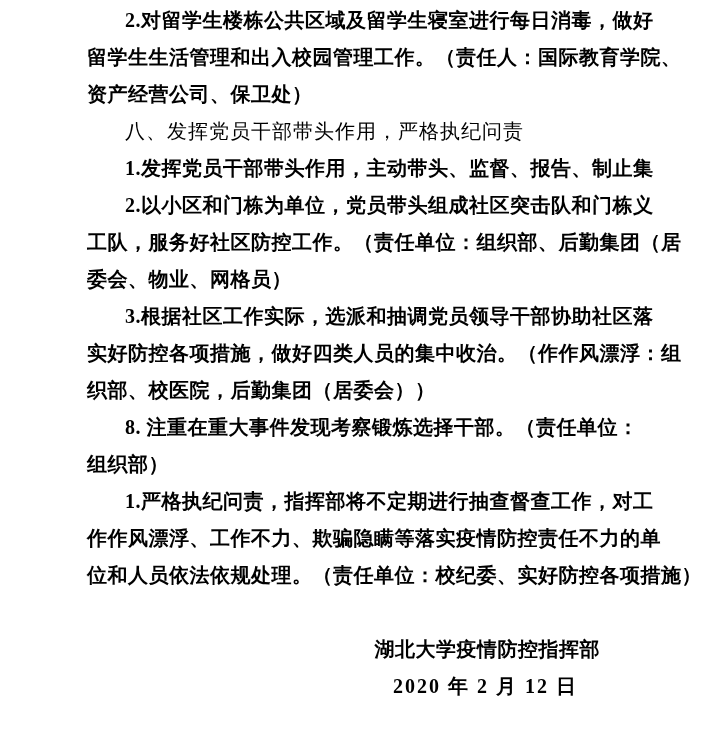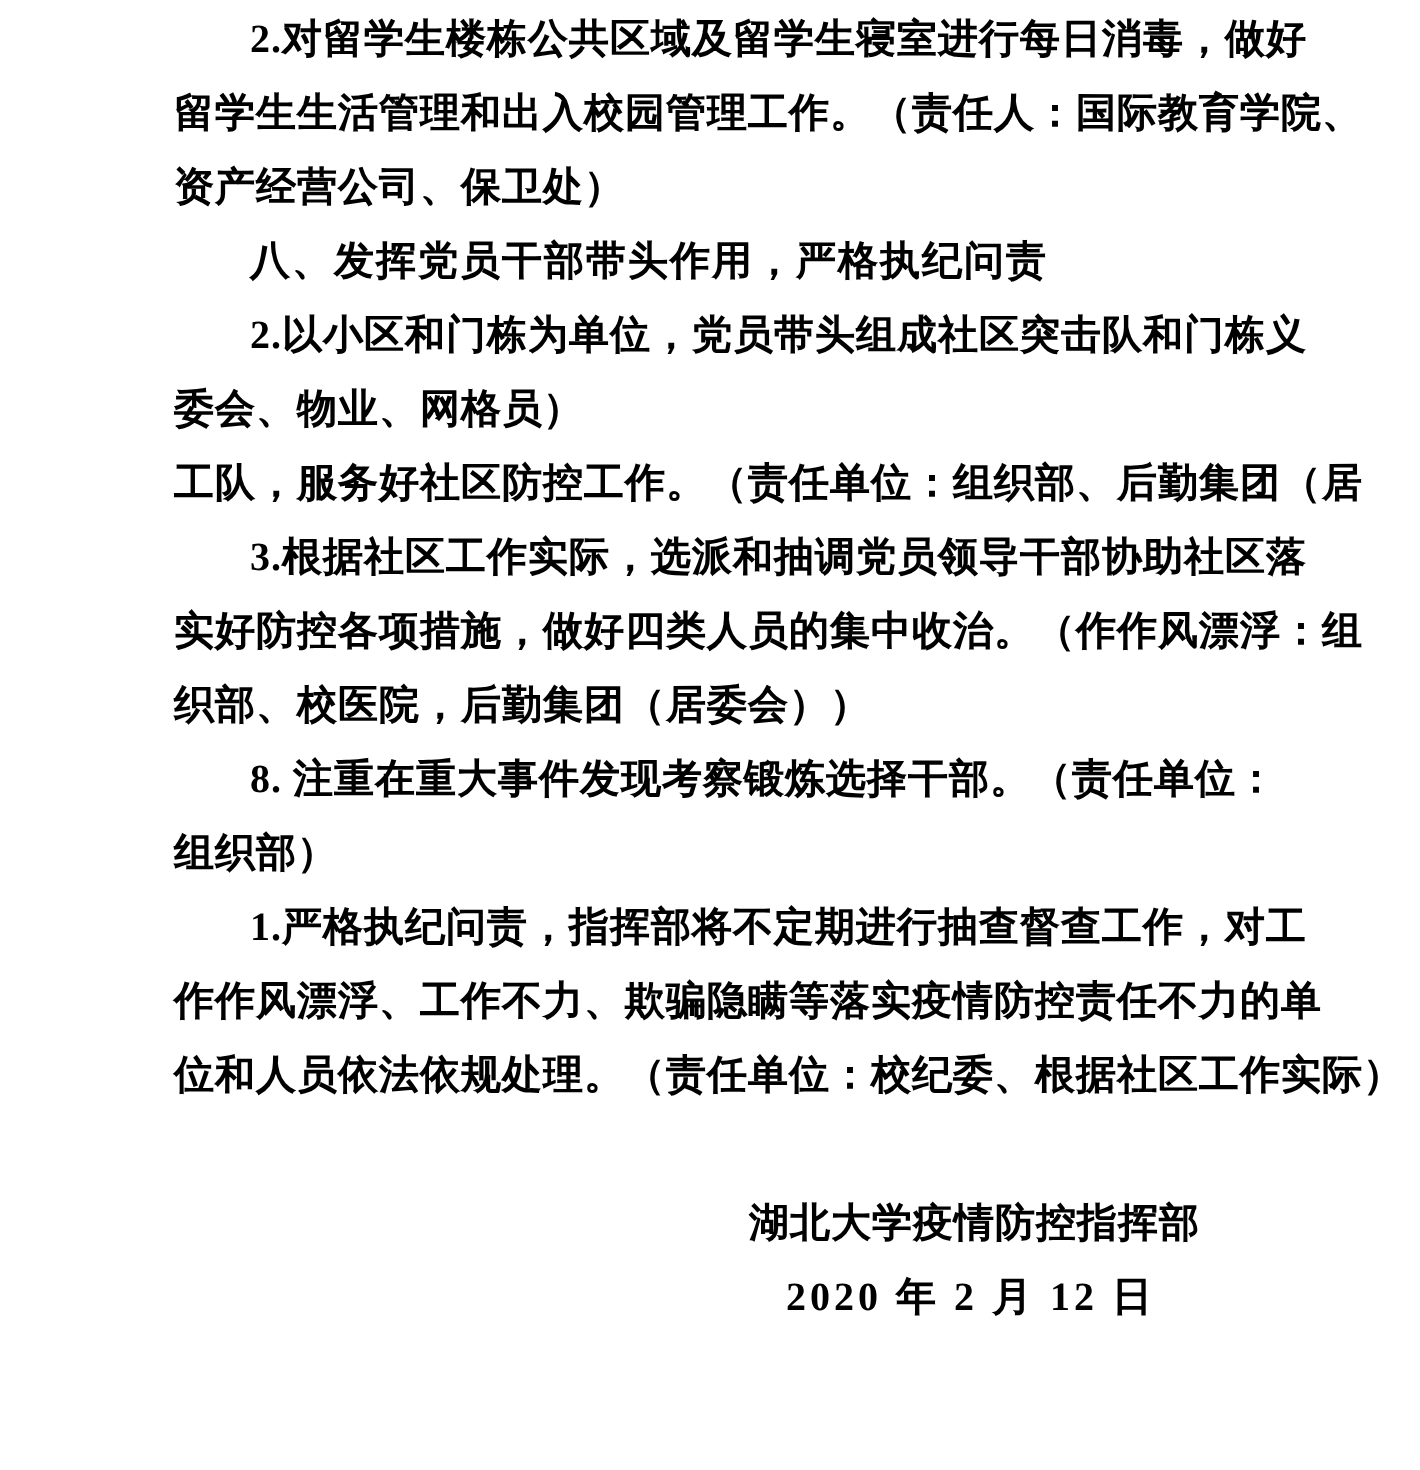--- a/index.html
+++ b/index.html
@@ -32,21 +32,21 @@
     overflow: visible;
   }
   .line.first {
     text-indent: 38px;
   }
   .line.last {
     text-align: right;
     text-align-last: left;
   }
   .line.heading {
-    font-weight: bold;
+    font-weight: normal;
     font-family: "Liberation Sans", sans-serif;
     letter-spacing: 1px;
   }
   .line.blank {
     
   }
   .line.sig {
     text-align-last: right;
     padding-right: 28px;
   }
@@ -60,29 +60,30 @@
 </head>
 <body>
 
 <div class="page">
   <div class="doc">
     <div id="paragraphs-container">
         <div class="line first">2.对留学生楼栋公共区域及留学生寝室进行每日消毒，做好</div>
         <div class="line">留学生生活管理和出入校园管理工作。（责任人：国际教育学院、</div>
         <div class="line last">资产经营公司、保卫处）</div>
         <div class="line first last heading">八、发挥党员干部带头作用，严格执纪问责</div>
+        <div class="line first">1.发挥党员干部带头作用，主动带头、监督、报告、制止集</div>
         <div class="line first">2.以小区和门栋为单位，党员带头组成社区突击队和门栋义</div>
+        <div class="line">工队，服务好社区防控工作。（责任单位：组织部、后勤集团（居</div>
         <div class="line last">委会、物业、网格员）</div>
-        <div class="line">工队，服务好社区防控工作。（责任单位：组织部、后勤集团（居</div>
         <div class="line first">3.根据社区工作实际，选派和抽调党员领导干部协助社区落</div>
         <div class="line">实好防控各项措施，做好四类人员的集中收治。（作作风漂浮：组</div>
         <div class="line last">织部、校医院，后勤集团（居委会））</div>
         <div class="line first">8. 注重在重大事件发现考察锻炼选择干部。（责任单位：</div>
         <div class="line last">组织部）</div>
         <div class="line first">1.严格执纪问责，指挥部将不定期进行抽查督查工作，对工</div>
         <div class="line">作作风漂浮、工作不力、欺骗隐瞒等落实疫情防控责任不力的单</div>
-        <div class="line last">位和人员依法依规处理。（责任单位：校纪委、根据社区工作实际）</div>
+        <div class="line last">位和人员依法依规处理。（责任单位：校纪委、实好防控各项措施）</div>
       </div>
     <div class="line blank"></div>
     <div class="line sig">湖北大学疫情防控指挥部</div>
     <div class="line date">2020 年 2 月 12 日</div>
   </div>
 </div>
 
 </body></html>

